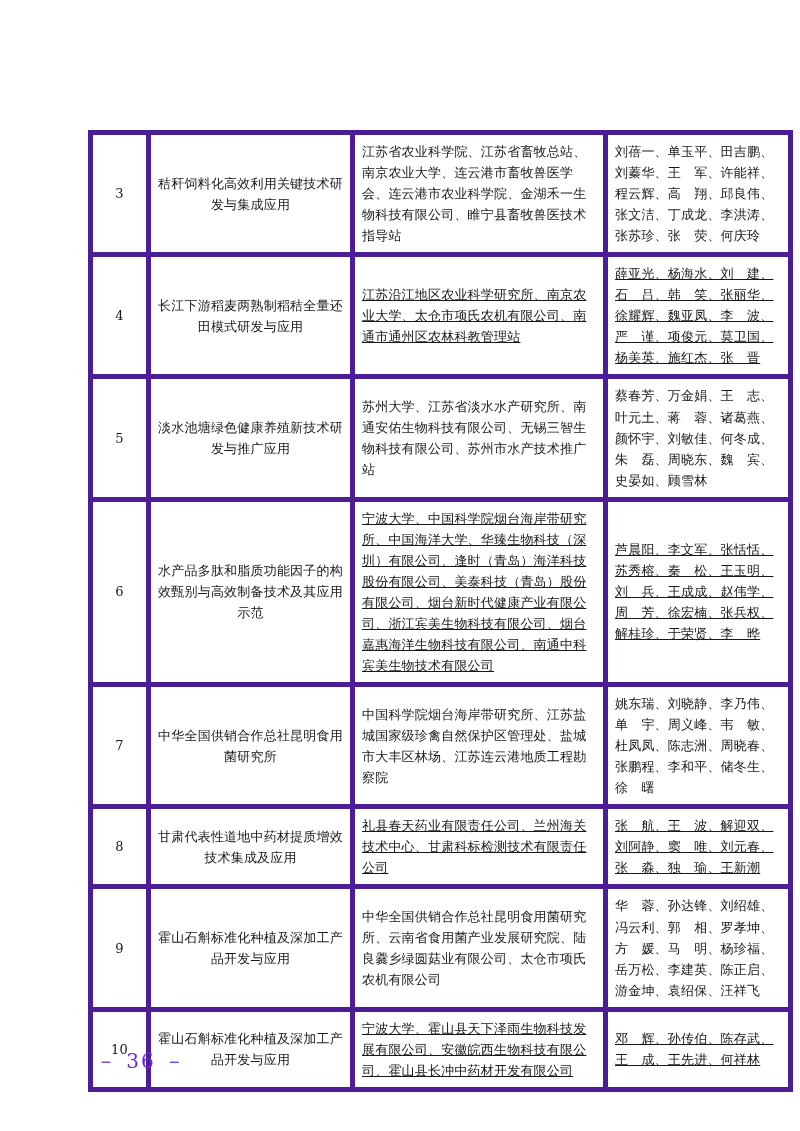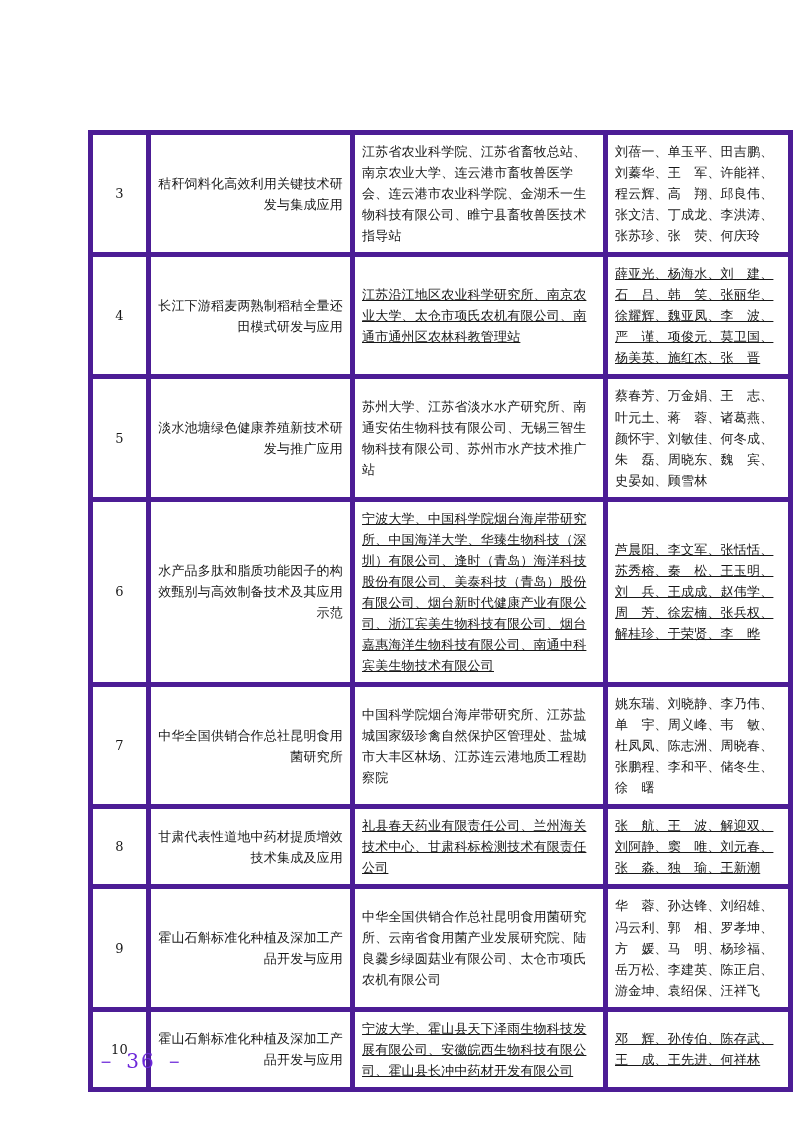--- a/index.html
+++ b/index.html
@@ -45,21 +45,21 @@
   }
   td.col-seq {
     width: 39px;
     text-align: center;
     vertical-align: middle;
     padding: 4px 2px;
     font-size: 13px;
   }
   td.col-project {
     width: 185px;
-    text-align: right;
+    text-align: center;
     padding-left: 14px;
     padding-right: 10px;
   }
   td.col-orgs {
     width: 234px;
     text-align: left;
     vertical-align: top;
     padding-top: 8px;
     padding-left: 10px;
     padding-right: 8px;

